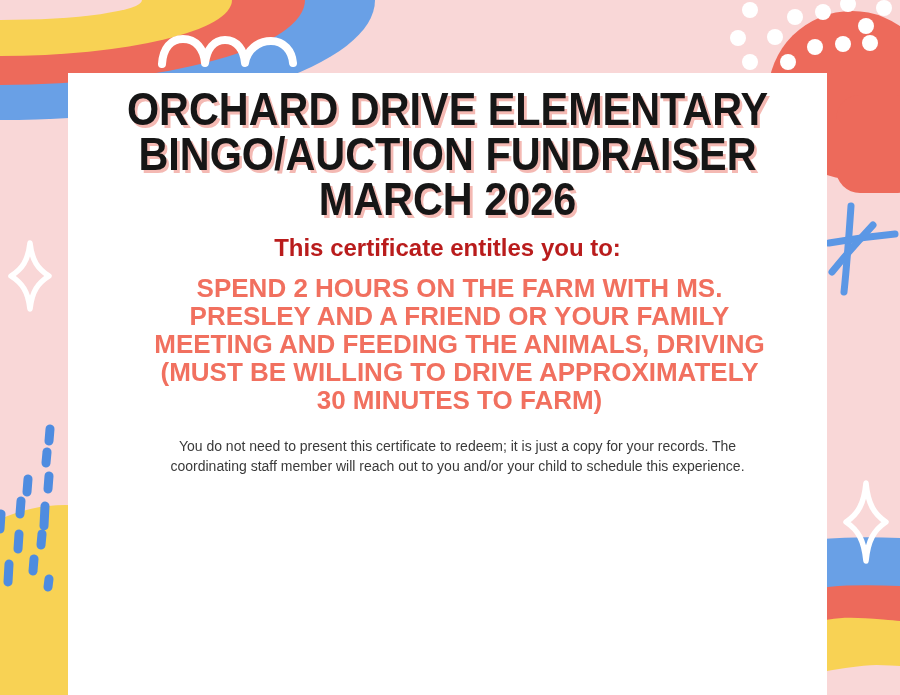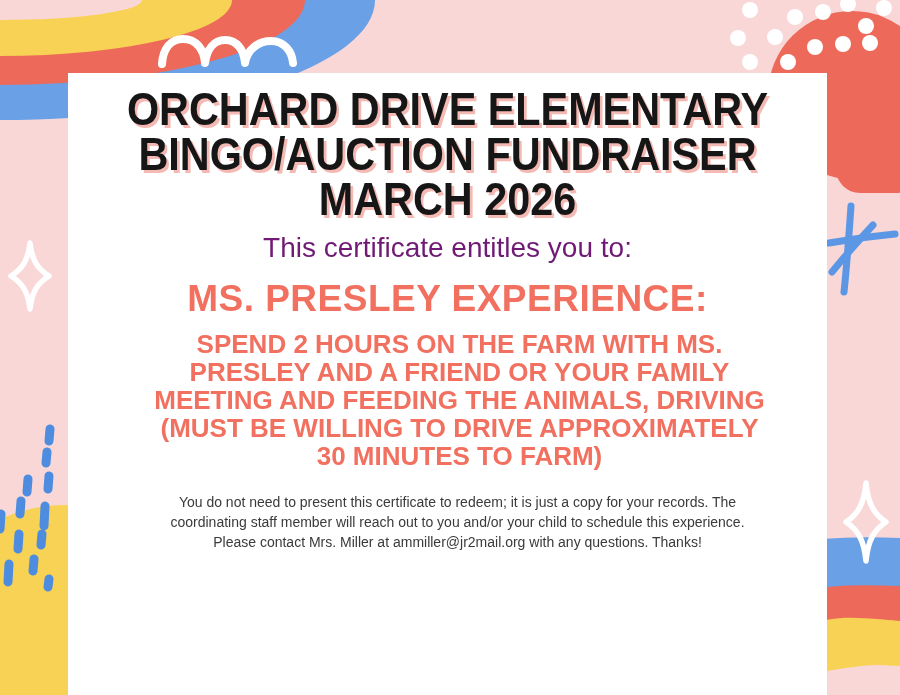--- a/index.html
+++ b/index.html
@@ -26,24 +26,24 @@
     font-weight:800;
     font-size:47px;
     line-height:45px;
     letter-spacing:0px;
     color:#161616;
     text-shadow:3px 3px 0 #F4B9B3;
     white-space:nowrap;
   }
   .subtitle{
     margin-top:10px;
-    font-size:28px;
+    font-size:24px;
     line-height:34px;
-    font-weight:400;
-    color:#701a75;
+    font-weight:700;
+    color:#b91c1c;
   }
   .experience-heading{
     margin-top:12px;
     font-size:37px;
     line-height:44px;
     font-weight:800;
     letter-spacing:0.5px;
     color:#F1705F;
   }
   .description{
@@ -158,30 +158,28 @@
   <div class="card">
 
     <div class="title-block">
       <div class="title-line">ORCHARD DRIVE ELEMENTARY</div>
       <div class="title-line">BINGO/AUCTION FUNDRAISER</div>
       <div class="title-line">MARCH 2026</div>
     </div>
 
     <div class="subtitle">This certificate entitles you to:</div>
 
-    <div class="experience-heading">MS. PRESLEY EXPERIENCE:</div>
 
     <div class="description">
       <div class="description-line">SPEND 2 HOURS ON THE FARM WITH MS.</div>
       <div class="description-line">PRESLEY AND A FRIEND OR YOUR FAMILY</div>
       <div class="description-line">MEETING AND FEEDING THE ANIMALS, DRIVING</div>
       <div class="description-line">(MUST BE WILLING TO DRIVE APPROXIMATELY</div>
       <div class="description-line">30 MINUTES TO FARM)</div>
     </div>
 
     <div class="fine-print">
       <div class="fine-print-line">You do not need to present this certificate to redeem; it is just a copy for your records. The</div>
       <div class="fine-print-line">coordinating staff member will reach out to  you and/or your child to schedule this experience.</div>
-      <div class="fine-print-line">Please contact Mrs. Miller at ammiller@jr2mail.org with any questions. Thanks!</div>
     </div>
 
   </div>
 </div>
 
 </body></html>

